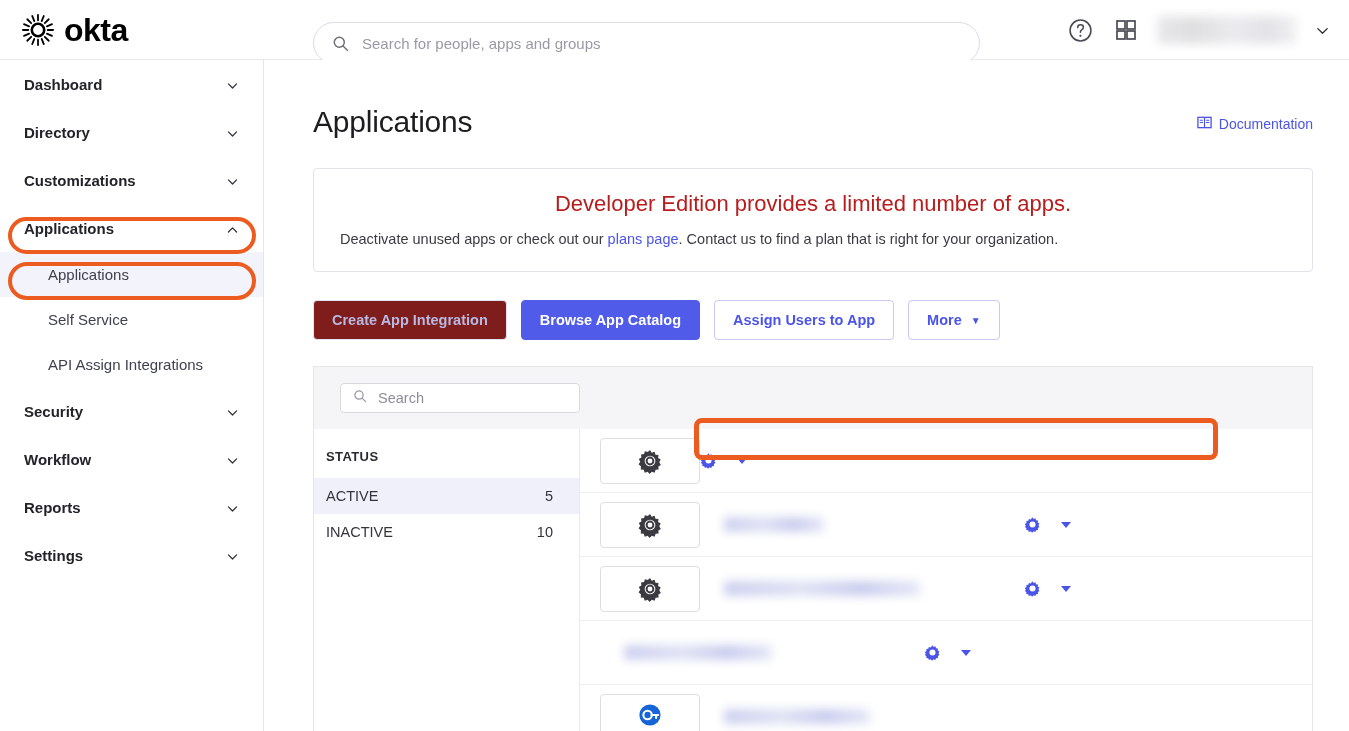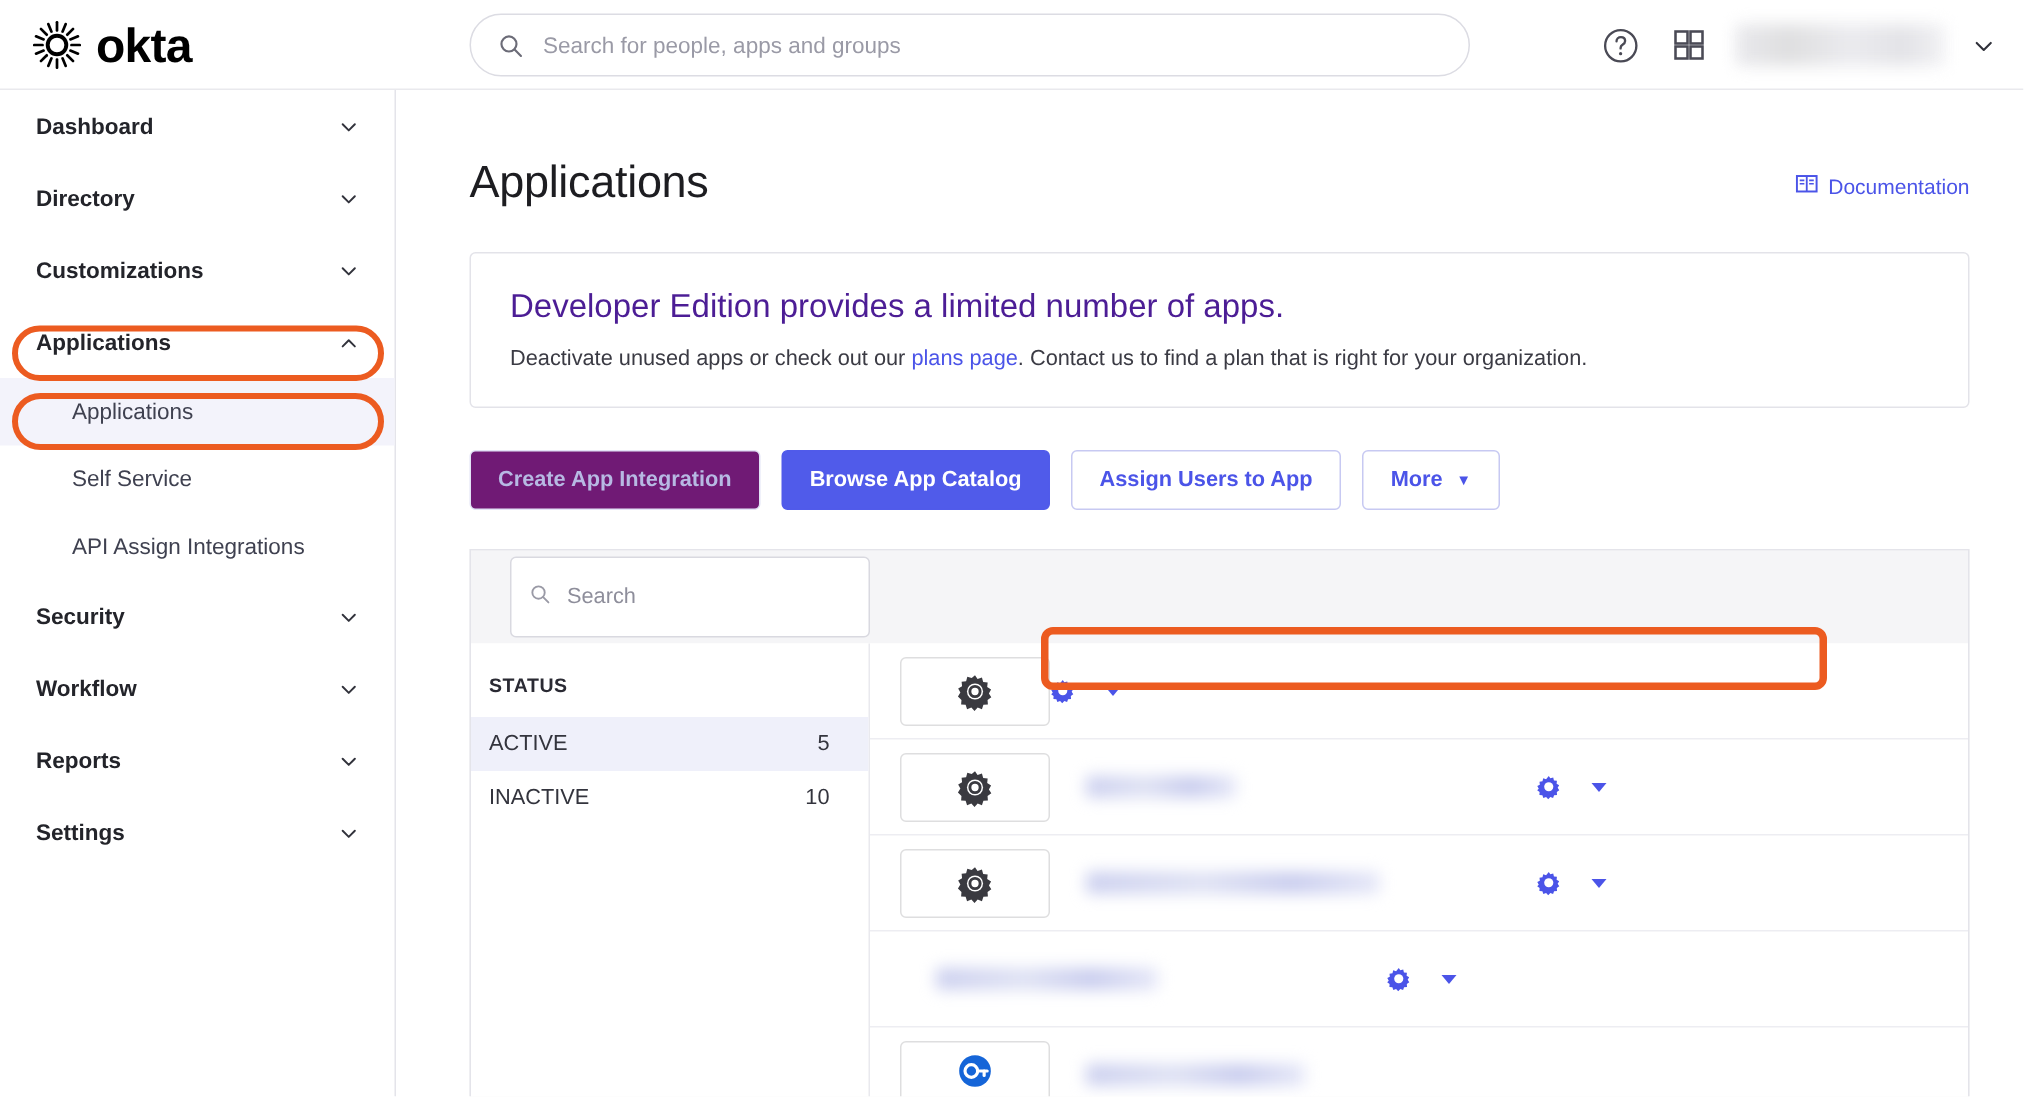--- a/index.html
+++ b/index.html
@@ -16,21 +16,21 @@
   .topbar {
     position: absolute; top: 0; left: 0; width: 1349px; height: 60px;
     background: #fff; border-bottom: 1px solid #e9e9ed;
     display: flex; align-items: center;
   }
   .brand { display: flex; align-items: center; margin-left: 22px; }
   .okta-mark { width: 32px; height: 32px; }
   .okta-word { margin-left: 10px; font-size: 32px; font-weight: 700; letter-spacing: -0.5px; color: #000; line-height: 1; }
 
   .globalsearch {
-    position: absolute; left: 313px; top: 9px; width: 667px; height: 42px;
+    position: absolute; left: 313px; top: 22px; width: 667px; height: 42px;
     border: 1px solid #dcdce3; border-radius: 21px; background: #fff;
     display: flex; align-items: center; padding: 0 18px;
   }
   .globalsearch .sicon { width: 17px; height: 17px; flex: 0 0 auto; }
   .globalsearch input {
     border: 0; outline: none; background: transparent;
     font-family: "Liberation Sans", sans-serif; font-size: 15px; color: #3c3c44;
     margin-left: 11px; width: 100%;
   }
   .globalsearch input::placeholder { color: #9a9aa6; }
@@ -76,42 +76,42 @@
     display: flex; align-items: flex-start; justify-content: space-between;
     padding: 45px 36px 0 49px;
   }
   .page-title { font-size: 30px; font-weight: 400; color: #1d1d21; letter-spacing: -0.2px; }
   .doclink { display: flex; align-items: center; gap: 7px; color: #4b54e8; font-size: 14px; cursor: pointer; padding-top: 10px; }
 
   .banner {
     margin: 29px 36px 0 49px; border: 1px solid #e3e3e9; border-radius: 4px;
     background: #fff; padding: 22px 26px 24px 26px;
   }
-  .banner h2 { margin: 0; font-size: 22px; font-weight: 400; color: #4c1d95; }
+  .banner h2 { margin: 0; font-size: 22px; font-weight: 400; color: #b91c1c; text-align: center; }
   .banner p { margin: 14px 0 0 0; font-size: 14.5px; color: #3b3b44; }
   .banner a { color: #4b54e8; text-decoration: none; }
 
   .btnrow { display: flex; gap: 14px; margin: 28px 36px 0 49px; }
   .btn {
     height: 40px; border-radius: 4px; display: inline-flex; align-items: center; justify-content: center;
     padding: 0 18px; font-size: 14.5px; font-weight: 700; cursor: pointer; white-space: nowrap;
   }
   .btn.secondary { border: 1px solid #c7c9f2; color: #4b54e8; background: #fff; }
   .btn.primary { background: #505bea; color: #fff; border: 1px solid #505bea; }
-  .btn.disabled { border: 1px solid #e2e3f6; color: #b7b9e3; background: #701a75; cursor: default; }
+  .btn.disabled { border: 1px solid #e2e3f6; color: #b7b9e3; background: #7f1d1d; cursor: default; }
   .btn .caret { margin-left: 9px; font-size: 10px; }
 
   
   .panel {
     margin: 26px 36px 0 49px; border: 1px solid #e4e4ea; border-top: 1px solid #e4e4ea;
     background: #f5f5f7; height: 430px; overflow: hidden;
   }
   .panel-top { height: 62px; display: flex; align-items: center; padding-left: 26px; background: #f5f5f7; }
   .listsearch {
-    width: 240px; height: 54px; border: 1px solid #d9d9e0; border-radius: 4px; background: #fff;
+    width: 240px; height: 30px; border: 1px solid #d9d9e0; border-radius: 4px; background: #fff;
     display: flex; align-items: center; padding: 4px 12px;
   }
   .listsearch input {
     border: 0; outline: none; background: transparent; margin-left: 9px; width: 100%;
     font-family: "Liberation Sans", sans-serif; font-size: 14.5px; color: #3c3c44;
   }
   .listsearch input::placeholder { color: #8e8e9b; }
 
   .panel-body { display: flex; background: #fff; height: 368px; }
   .filters { width: 266px; background: #fff; border-right: 1px solid #e9e9ee; flex: 0 0 266px; }

